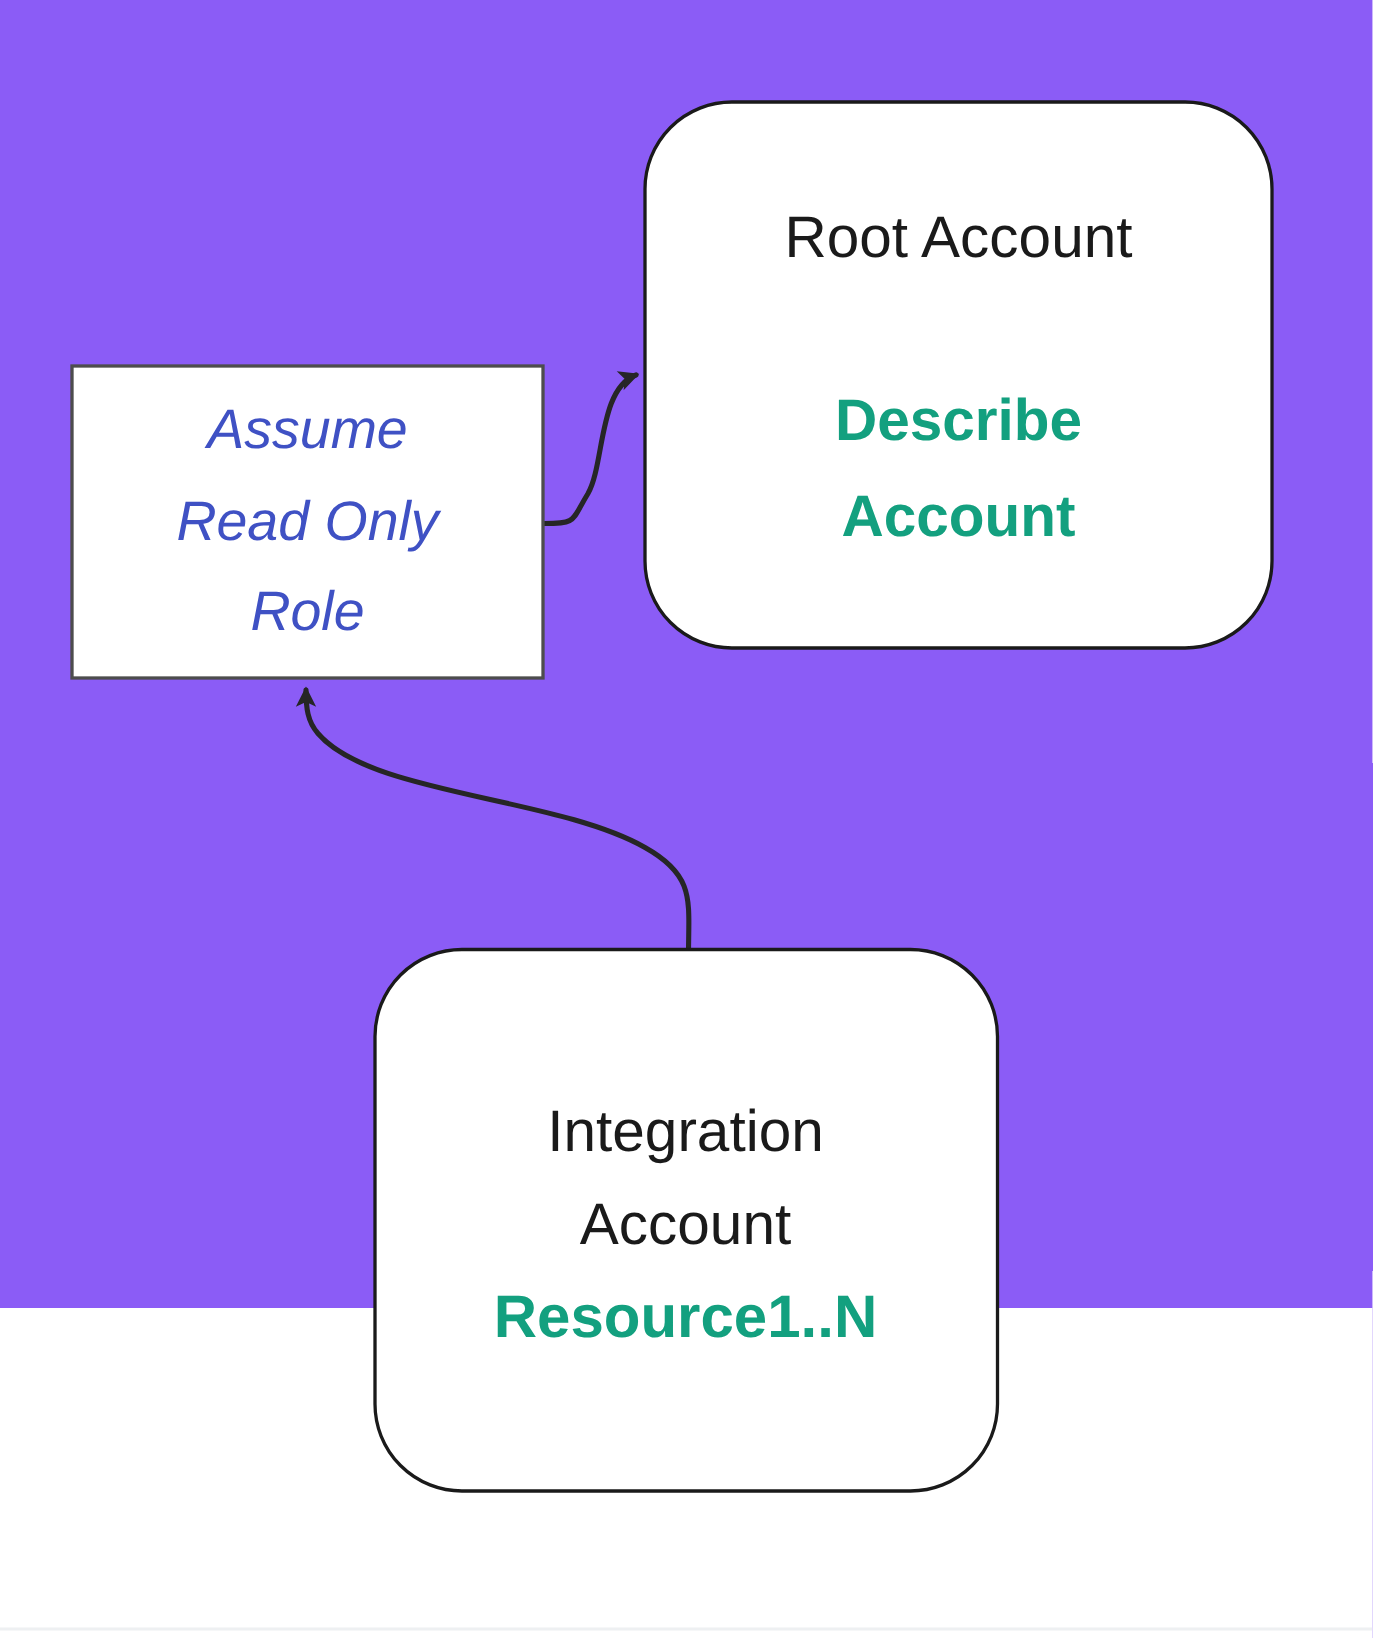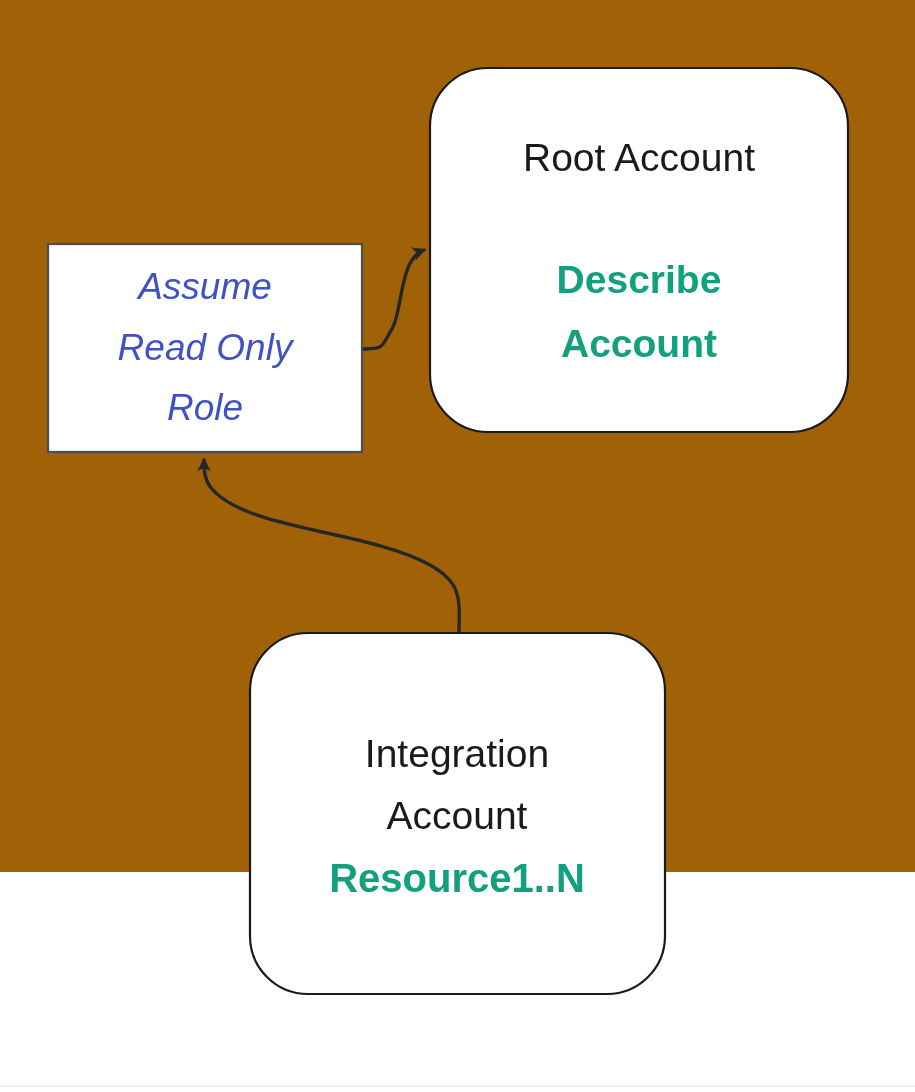--- a/index.html
+++ b/index.html
@@ -10,21 +10,21 @@
   body {
     width: 915px;
     height: 1092px;
     font-family: "Liberation Sans", "DejaVu Sans", sans-serif;
     overflow: hidden;
   }
   #diagram-root {
     position: relative;
     width: 915px;
     height: 872px;
-    background: #a16207;
+    background: #8b5cf6;
   }
   #diagram-svg {
     position: absolute;
     top: 0;
     left: 0;
     width: 915px;
     height: 1092px;
     display: block;
   }
   .node-shape {

